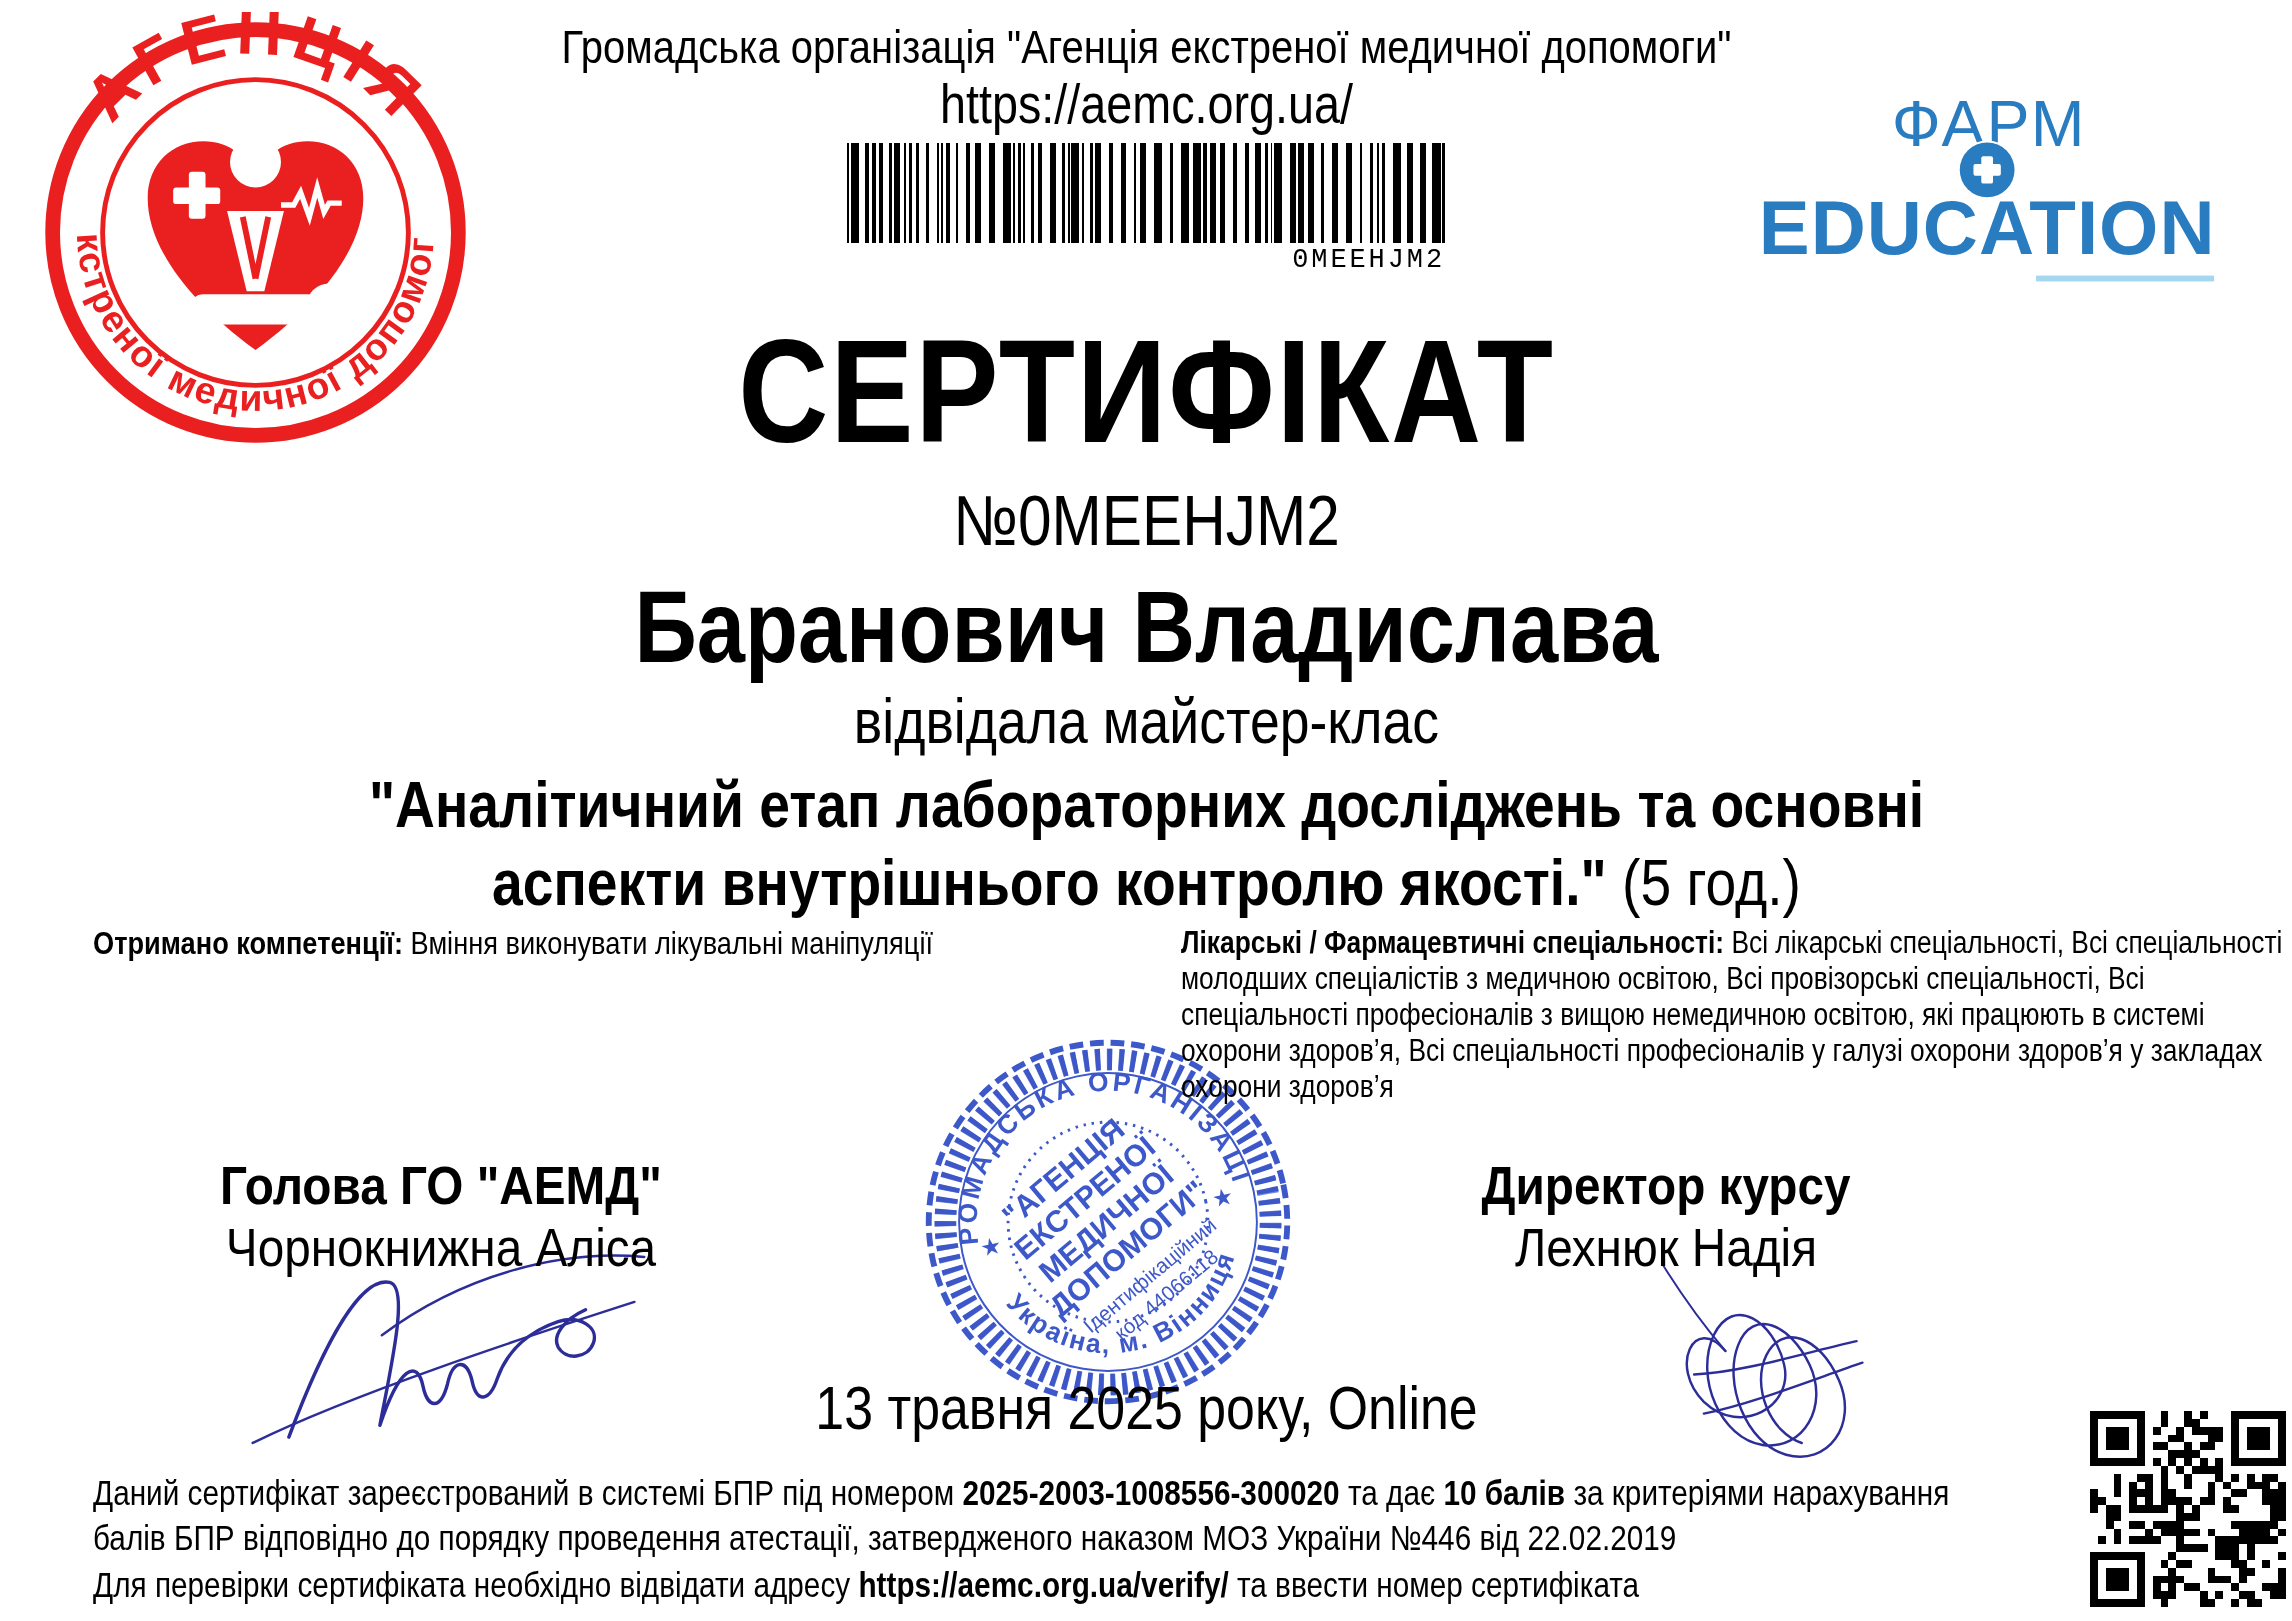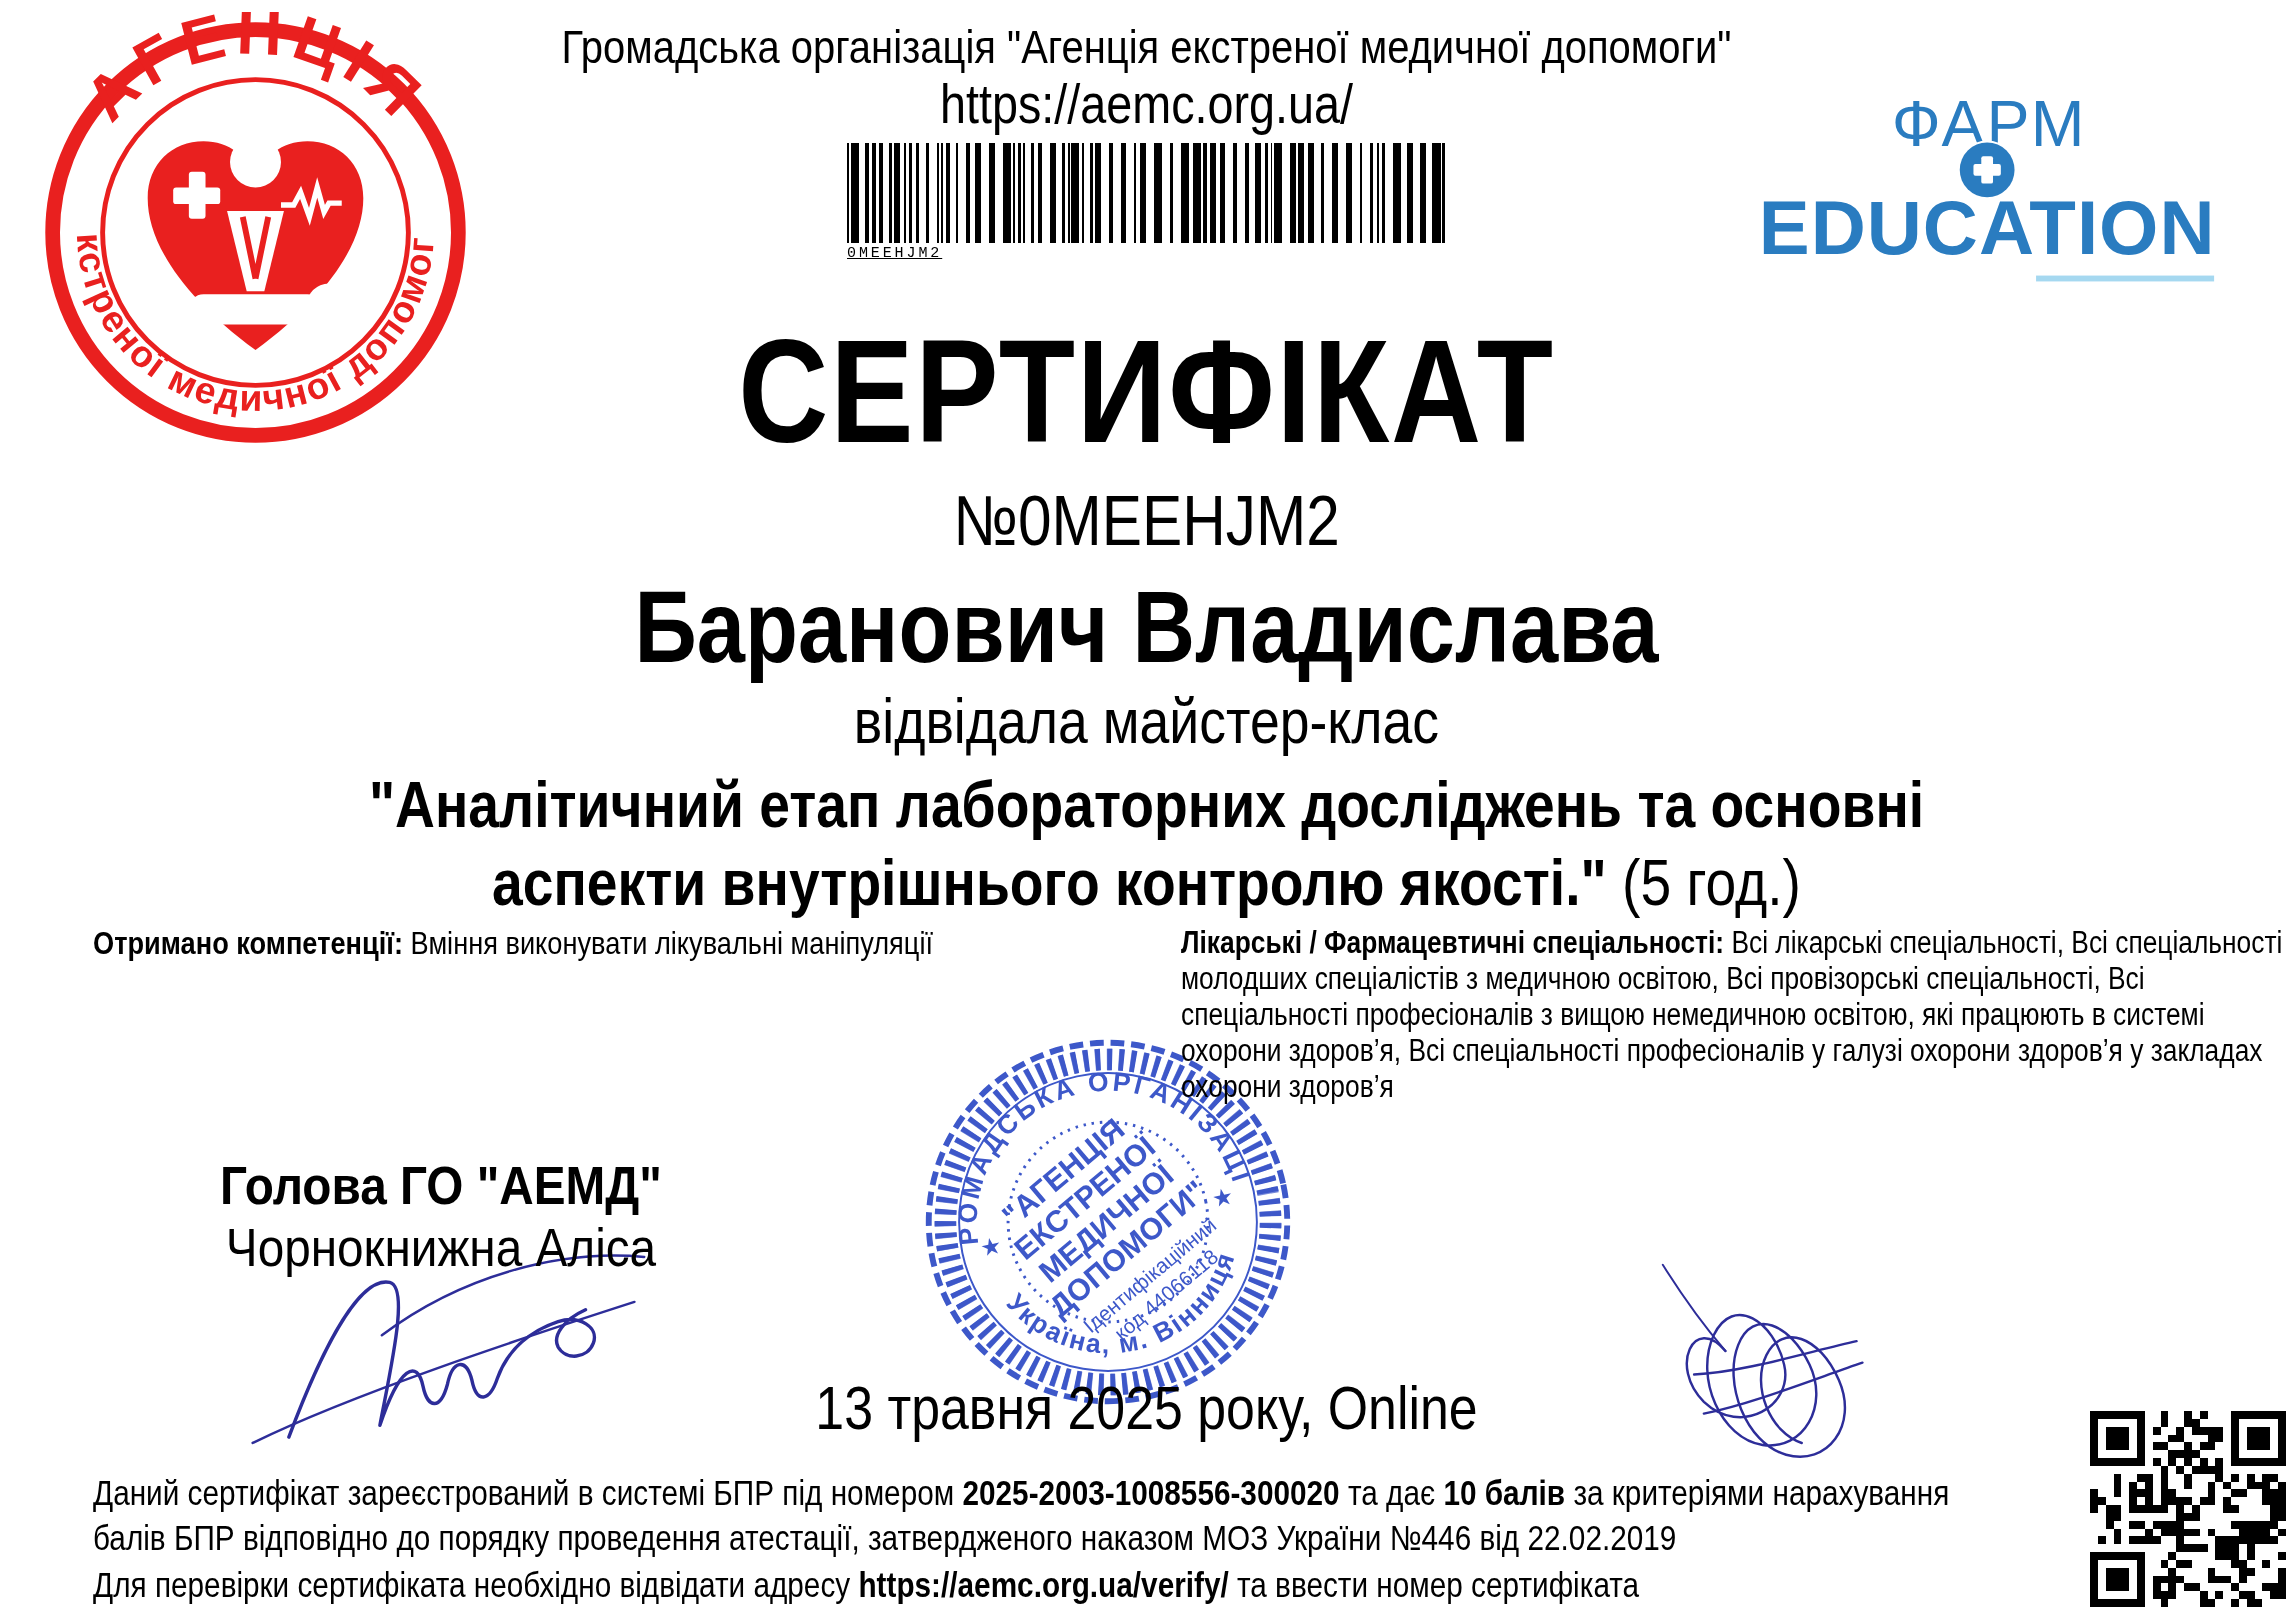--- a/index.html
+++ b/index.html
@@ -16,21 +16,21 @@
     font-family:"Liberation Sans","DejaVu Sans",sans-serif;color:var(--ink);
     overflow:hidden;
   }
   .abs{position:absolute;}
   .center-line{left:0;width:2293px;text-align:center;transform:scaleX(0.85);transform-origin:50% 0;white-space:nowrap;}
   .wrap-center{left:0;width:2293px;box-sizing:border-box;padding:0 147px;text-align:center;transform:scaleX(0.85);transform-origin:50% 0;}
   .left-block{transform:scaleX(0.85);transform-origin:0 0;}
   .org-line{top:19.6px;font-size:47px;line-height:53px;}
   .url-line{top:74px;font-size:55px;line-height:61px;}
   .barcode-box{left:847px;top:143px;width:598px;height:100px;}
-  .barcode-label{left:847px;top:245px;width:598px;text-align:left;font-family:"Liberation Mono","DejaVu Sans Mono",monospace;font-size:15px;letter-spacing:2.9px;text-decoration:underline;}
+  .barcode-label{left:847px;top:245px;width:598px;text-align:right;font-family:"Liberation Mono","DejaVu Sans Mono",monospace;font-size:27px;letter-spacing:2.9px;}
   .cert-title{top:310px;font-size:147px;line-height:162px;font-weight:bold;letter-spacing:2px;}
   .cert-number{top:482px;font-size:71px;line-height:78px;}
   .recipient-name{top:572px;font-size:102px;line-height:110px;font-weight:bold;}
   .recipient-action{top:686px;font-size:63px;line-height:71px;}
   .course-line{top:766px;font-size:65px;line-height:78px;font-weight:bold;}
   .course-line .duration{font-weight:normal;}
   .competency{left:93px;top:925px;width:1304px;font-size:32px;line-height:37px;}
   .specialties{left:1181px;top:925px;width:1306px;font-size:31px;line-height:36px;}
   .bold{font-weight:bold;}
   .sig-block{top:1155px;text-align:center;}
@@ -186,20 +186,24 @@
     <span class="bold">Отримано компетенції:</span><span> Вміння виконувати лікувальні маніпуляції</span>
   </div>
 
   <div class="abs specialties left-block">
     <span class="bold">Лікарські / Фармацевтичні спеціальності:</span><span> Всі лікарські спеціальності, Всі спеціальності молодших спеціалістів з медичною освітою, Всі провізорські спеціальності, Всі спеціальності професіоналів з вищою немедичною освітою, які працюють в системі охорони здоров’я, Всі спеціальності професіоналів у галузі охорони здоров’я у закладах охорони здоров’я</span>
   </div>
 
   <div class="abs sig-block sig-left-block">
     <div class="sig-role">Голова ГО "АЕМД"</div>
     <div class="sig-name">Чорнокнижна Аліса</div>
+  </div>
+  <div class="abs sig-block sig-right-block">
+    <div class="sig-role">Директор курсу</div>
+    <div class="sig-name">Лехнюк Надія</div>
   </div>
 
   <svg class="abs sig-svg" style="left:235px;top:1241px;" width="421" height="211" viewBox="0 0 430 215">
     <path stroke-width="3.5" d="M55,200 C85,120 125,35 158,42 C178,47 160,125 148,188 C168,128 186,120 192,148 C197,172 210,172 217,146 C222,122 236,118 242,142 C247,166 260,164 268,140 C278,112 300,92 330,82 C352,75 372,88 366,104 C360,120 338,122 330,108 C324,96 336,80 358,70"></path>
     <path stroke-width="2.5" d="M18,206 C120,156 290,100 408,62"></path>
     <path stroke-width="2.5" d="M150,96 C230,36 330,8 418,16"></path>
   </svg>
 
   <svg class="abs sig-svg" style="left:1635px;top:1257px;" width="265" height="230" viewBox="0 0 270 235">
     <path stroke-width="2" d="M28,8 C45,35 68,68 92,96"></path>

